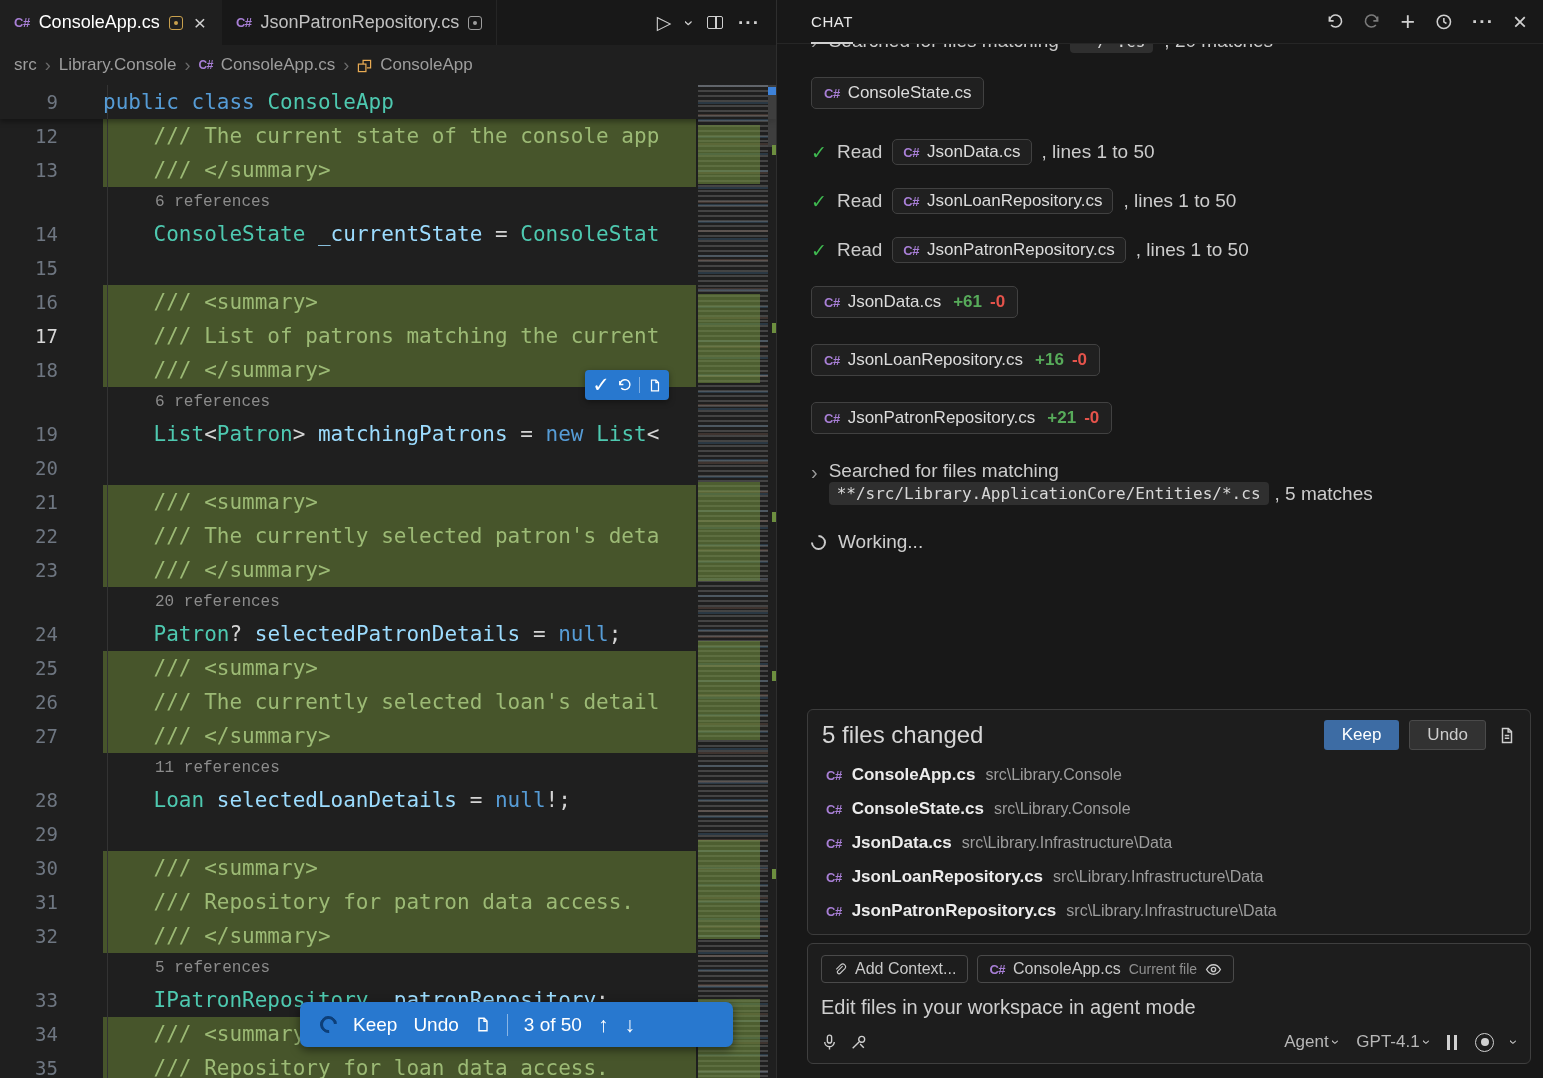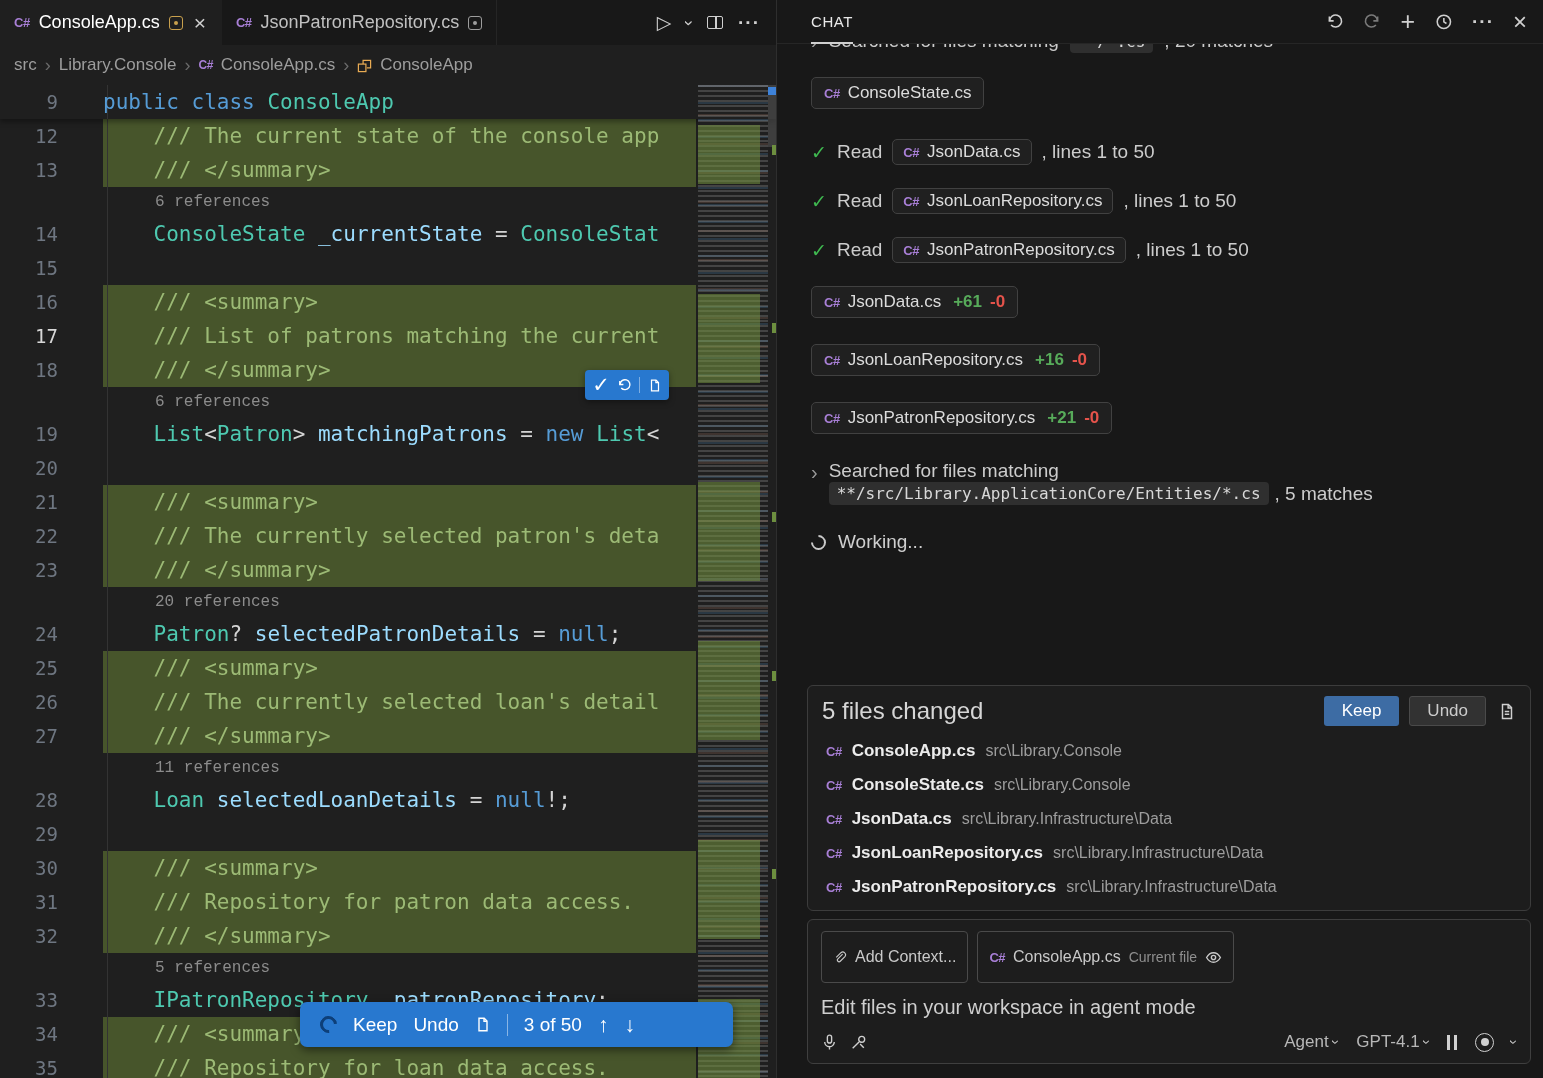--- a/index.html
+++ b/index.html
@@ -110,21 +110,21 @@
   .btn.undo { background:#323232; border-color:#4a4a4a; color:#ccc; }
   .fp-doc { color:#cfcfcf; margin-left:2px; }
   .file-row { display:flex; align-items:center; gap:10px; padding:7px 4px; font-size:17px; }
   .fname { font-weight:bold; color:#ececec; }
   .fpath { color:#9d9d9d; font-size:16px; }
 
   .input-box { flex:none; margin:0 12px 14px 30px; border:1px solid #3f3f3f; border-radius:6px;
                background:#1d1d1d; padding:11px 13px; display:flex; flex-direction:column; gap:13px; }
   .ctx-row { display:flex; align-items:center; gap:9px; }
   .ctx-chip { display:inline-flex; align-items:center; gap:8px; border:1px solid #4a4a4a; border-radius:4px;
-              padding:16px 11px; font-size:16px; color:#c9c9c9; }
+              padding:4px 11px; font-size:16px; color:#c9c9c9; }
   .ctx-badge { color:#8f8f8f; font-size:14px; }
   .placeholder { font-size:20px; color:#cfcfcf; }
   .controls-row { display:flex; align-items:center; gap:12px; color:#cfcfcf; }
   .right-controls { margin-left:auto; display:flex; align-items:center; gap:18px; }
   .sel { display:inline-flex; align-items:center; gap:5px; color:#b7b7b7; font-size:17px; }
   .sel .chev { font-size:14px; }
   .pause { display:inline-flex; gap:4px; }
   .pause i { width:3px; height:15px; background:#d0d0d0; display:block; }
   .rec { width:19px; height:19px; border:1.6px solid #d0d0d0; border-radius:50%; position:relative; display:inline-block; }
   .rec::after { content:""; position:absolute; inset:0; margin:auto; width:8px; height:8px; border-radius:50%; background:#d0d0d0; }

